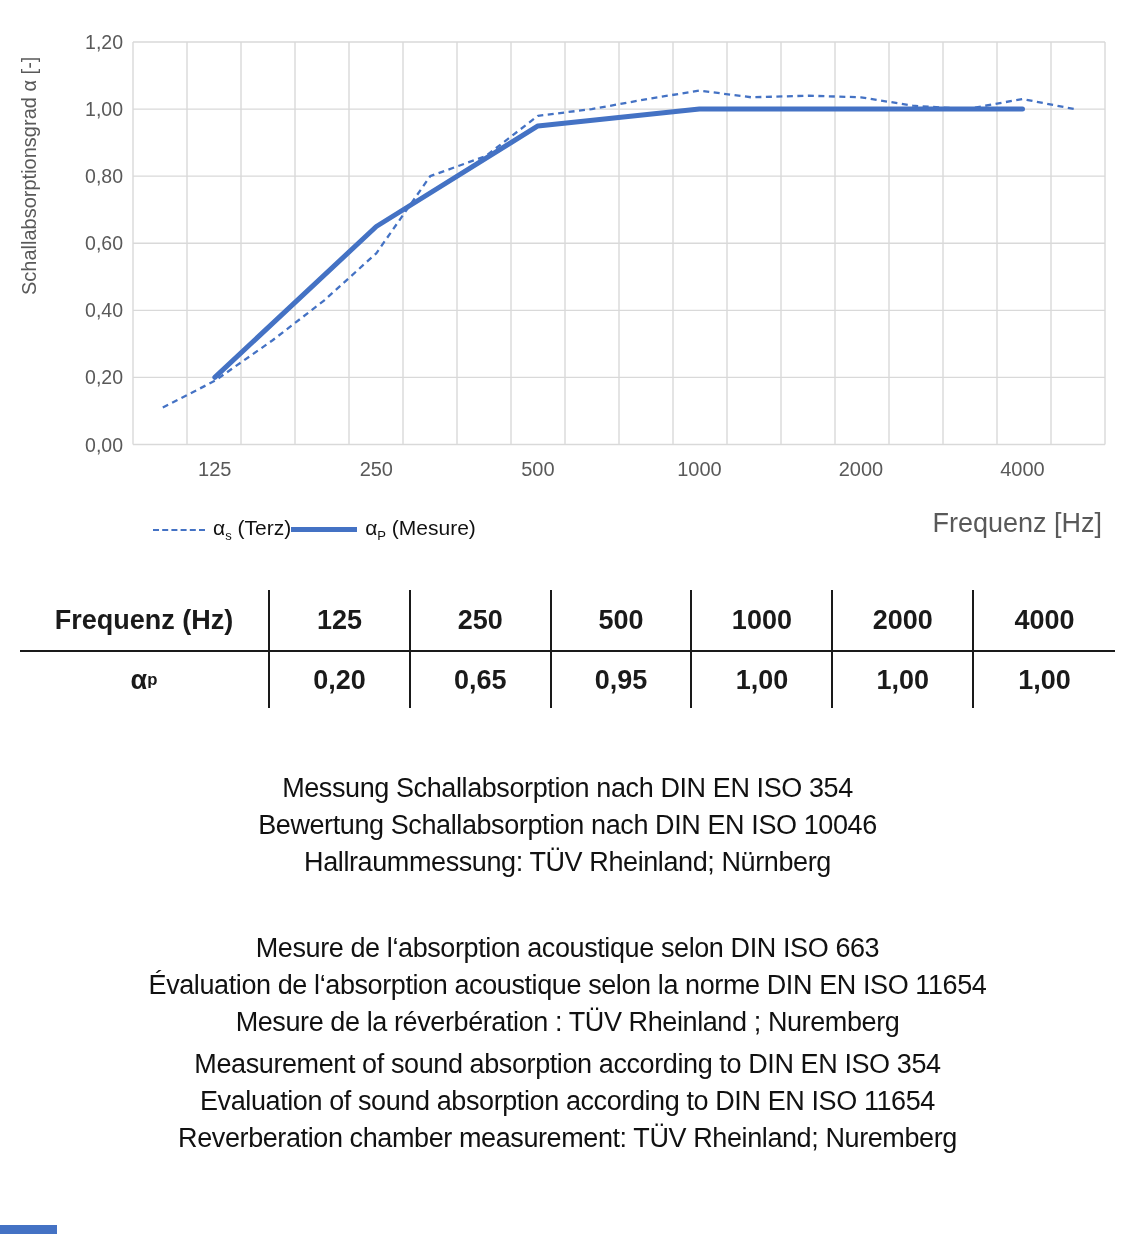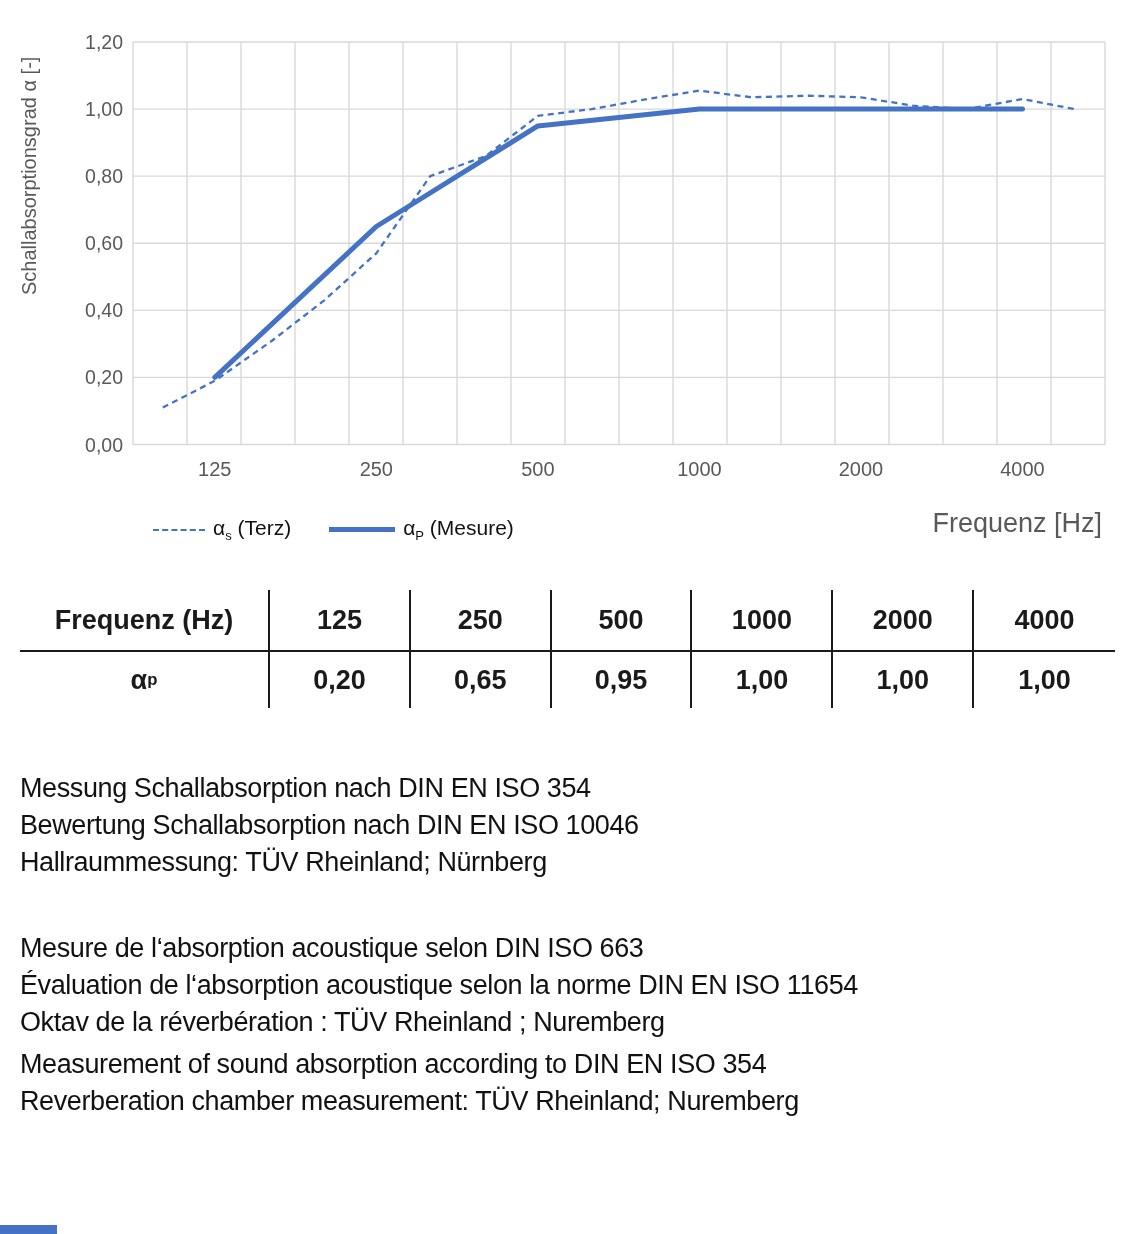--- a/index.html
+++ b/index.html
@@ -18,21 +18,21 @@
     display:flex;align-items:center;justify-content:center;
     color:#595959;font-size:20px;white-space:nowrap;
   }
   svg text{font-family:"Liberation Sans",sans-serif;}
   .x-title{
     position:absolute;right:33px;top:508px;
     color:#595959;font-size:27px;
   }
   .legend{
     position:absolute;left:153px;top:516px;
-    display:flex;align-items:center;gap:38px;
+    display:flex;align-items:center;
   }
   .legend-item{display:flex;align-items:center;gap:8px;}
   .legend-sample-dashed{width:52px;height:0;border-top:2px dashed #4472C4;}
   .legend-sample-solid{width:66px;height:5px;background:#4472C4;}
   .legend-label{font-size:21px;color:#111;}
   .legend-label sub{font-size:0.62em;}
   
   .freq-table{
     position:absolute;left:20px;top:590px;width:1095px;
     display:grid;grid-template-columns:250px repeat(6,1fr);
@@ -42,21 +42,21 @@
     display:flex;align-items:center;justify-content:center;
     height:60px;border-right:2px solid #1a1a1a;font-weight:bold;
   }
   .freq-table .cell.last{border-right:none;}
   .freq-table .cell.hdr{border-bottom:2px solid #1a1a1a;}
   .freq-table .cell.val{height:56px;}
   .freq-table sub{font-size:0.62em;}
   
   .note{
     position:absolute;right:20px;left:20px;
-    text-align:left;color:#111;
+    text-align:center;color:#111;
     font-size:27px;line-height:37px;letter-spacing:-0.4px;
   }
   .note-de{top:770px;}
   .note-fr{top:930px;}
   .note-en{top:1046px;}
   
   .accent-bar{position:absolute;left:0;bottom:0;width:57px;height:9px;background:#4472C4;}
 </style>
 </head>
 <body>
@@ -146,21 +146,22 @@
   </div>
 
   <div class="note note-de">
     <div>Messung Schallabsorption nach DIN EN ISO 354</div>
     <div>Bewertung Schallabsorption nach DIN EN ISO 10046</div>
     <div>Hallraummessung: TÜV Rheinland; Nürnberg</div>
   </div>
   <div class="note note-fr">
     <div>Mesure de l‘absorption acoustique selon DIN ISO 663</div>
     <div>Évaluation de l‘absorption acoustique selon la norme DIN EN ISO 11654</div>
-    <div>Oktav de la réverbération : TÜV Rheinland ; Nuremberg</div>
+    <div>Mesure de la réverbération : TÜV Rheinland ; Nuremberg</div>
   </div>
   <div class="note note-en">
     <div>Measurement of sound absorption according to DIN EN ISO 354</div>
+    <div>Evaluation of sound absorption according to DIN EN ISO 11654</div>
     <div>Reverberation chamber measurement: TÜV Rheinland; Nuremberg</div>
   </div>
 
   <div class="accent-bar"></div>
 </div>
 
 </body></html>

